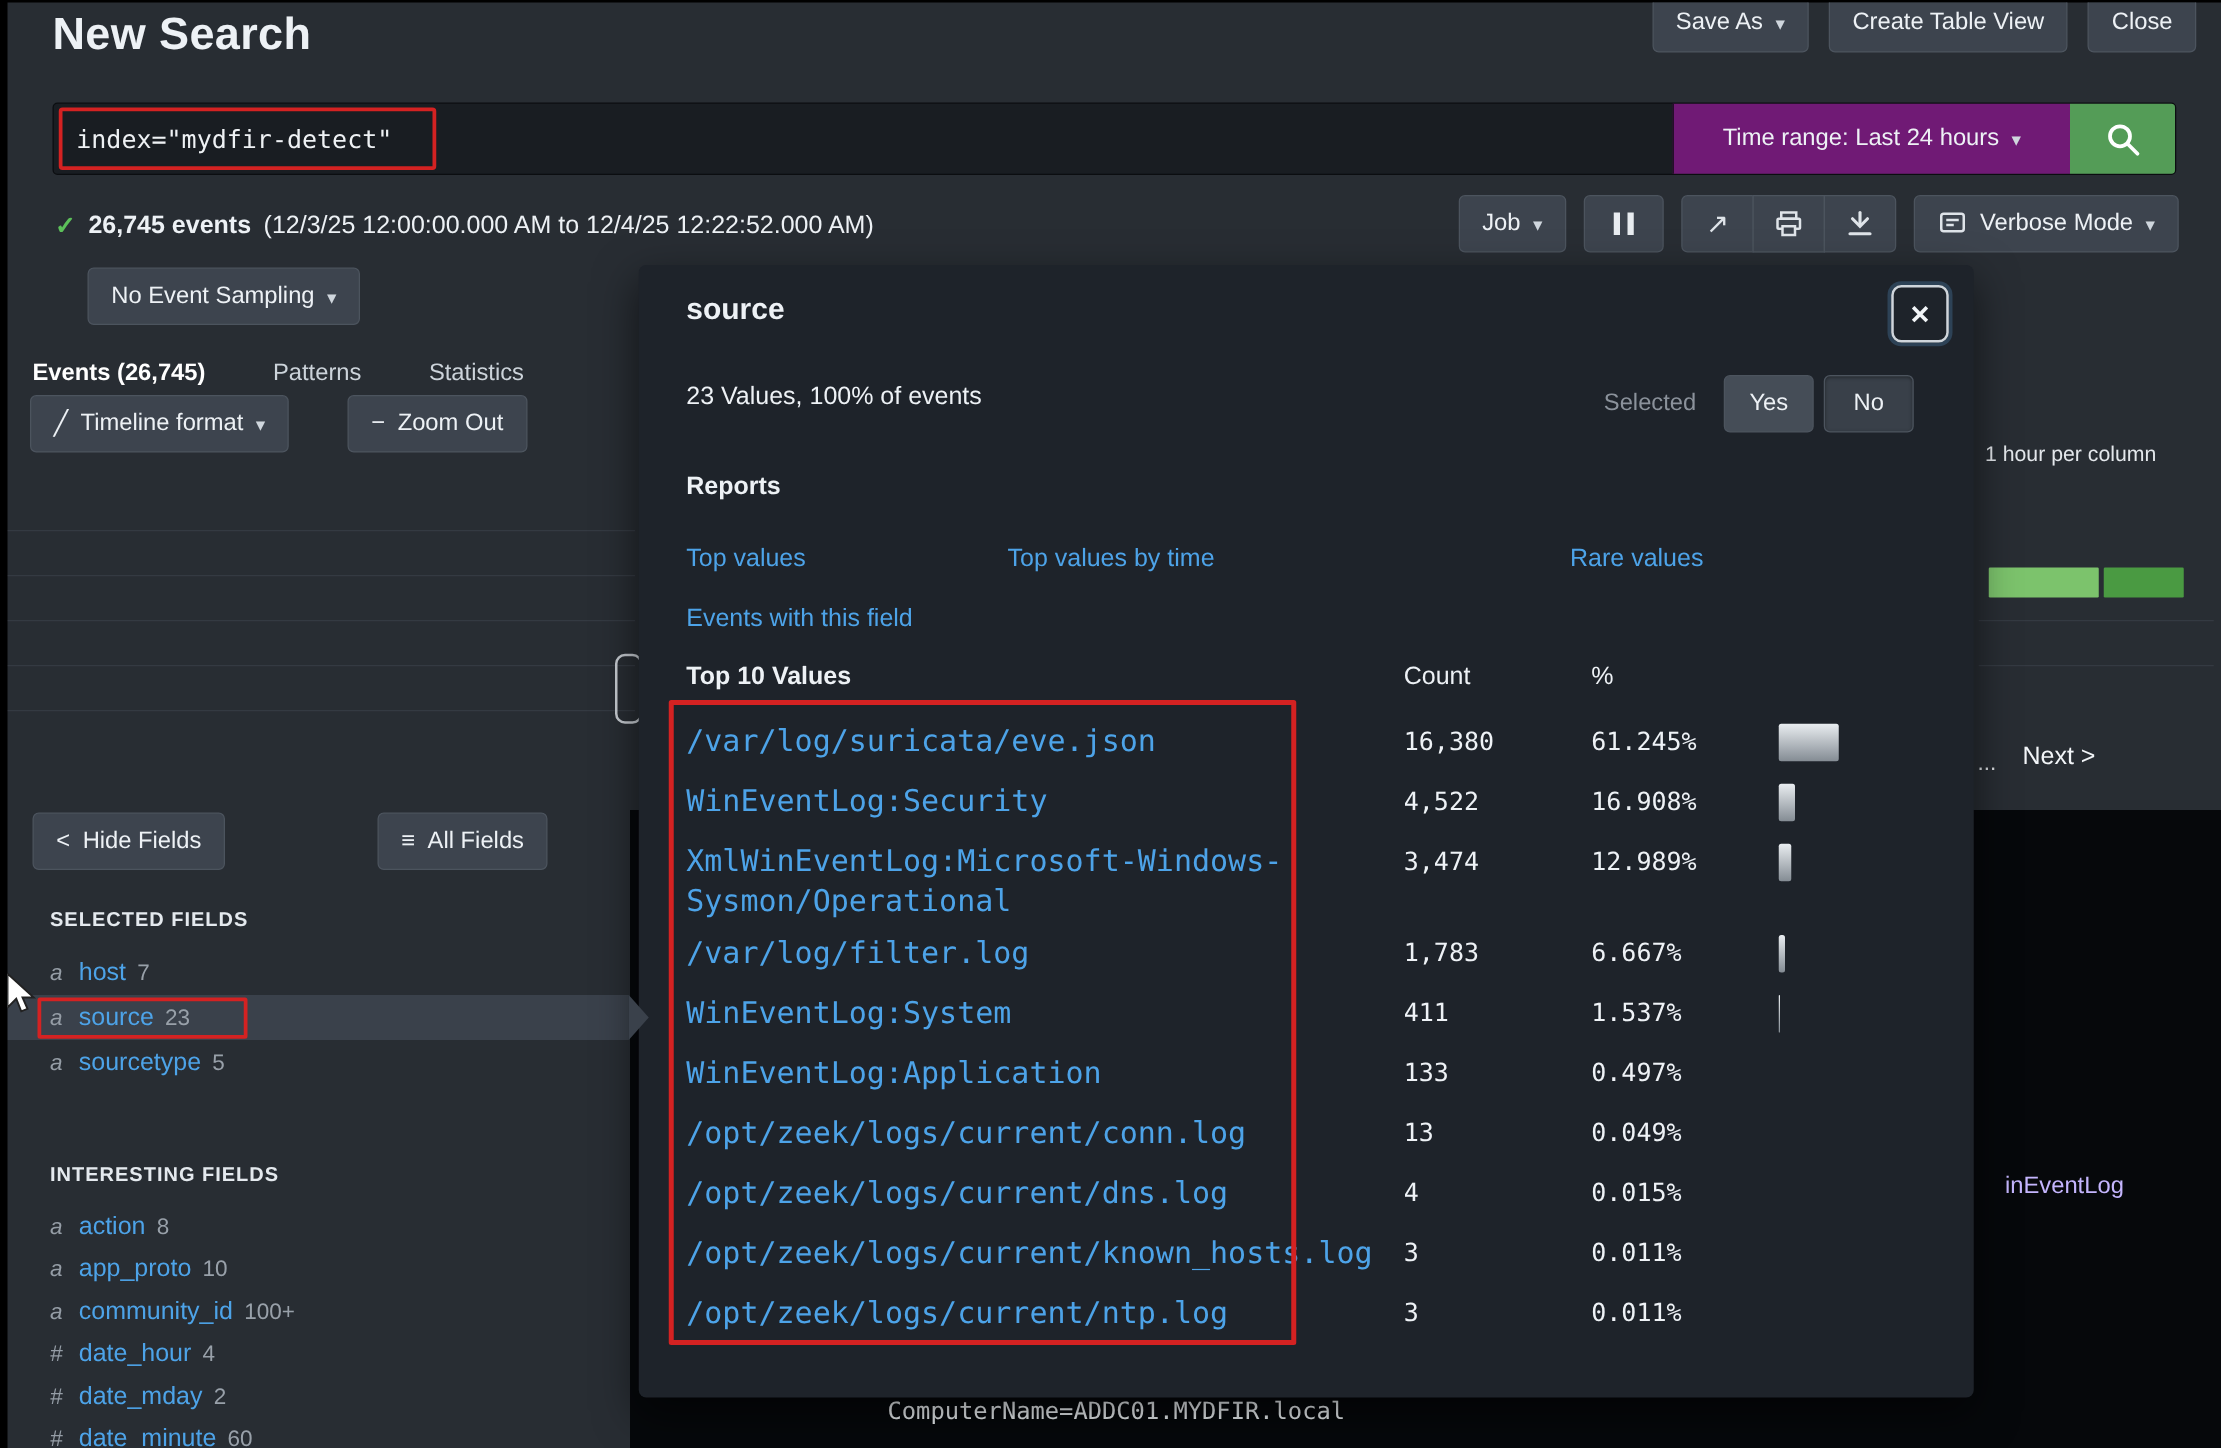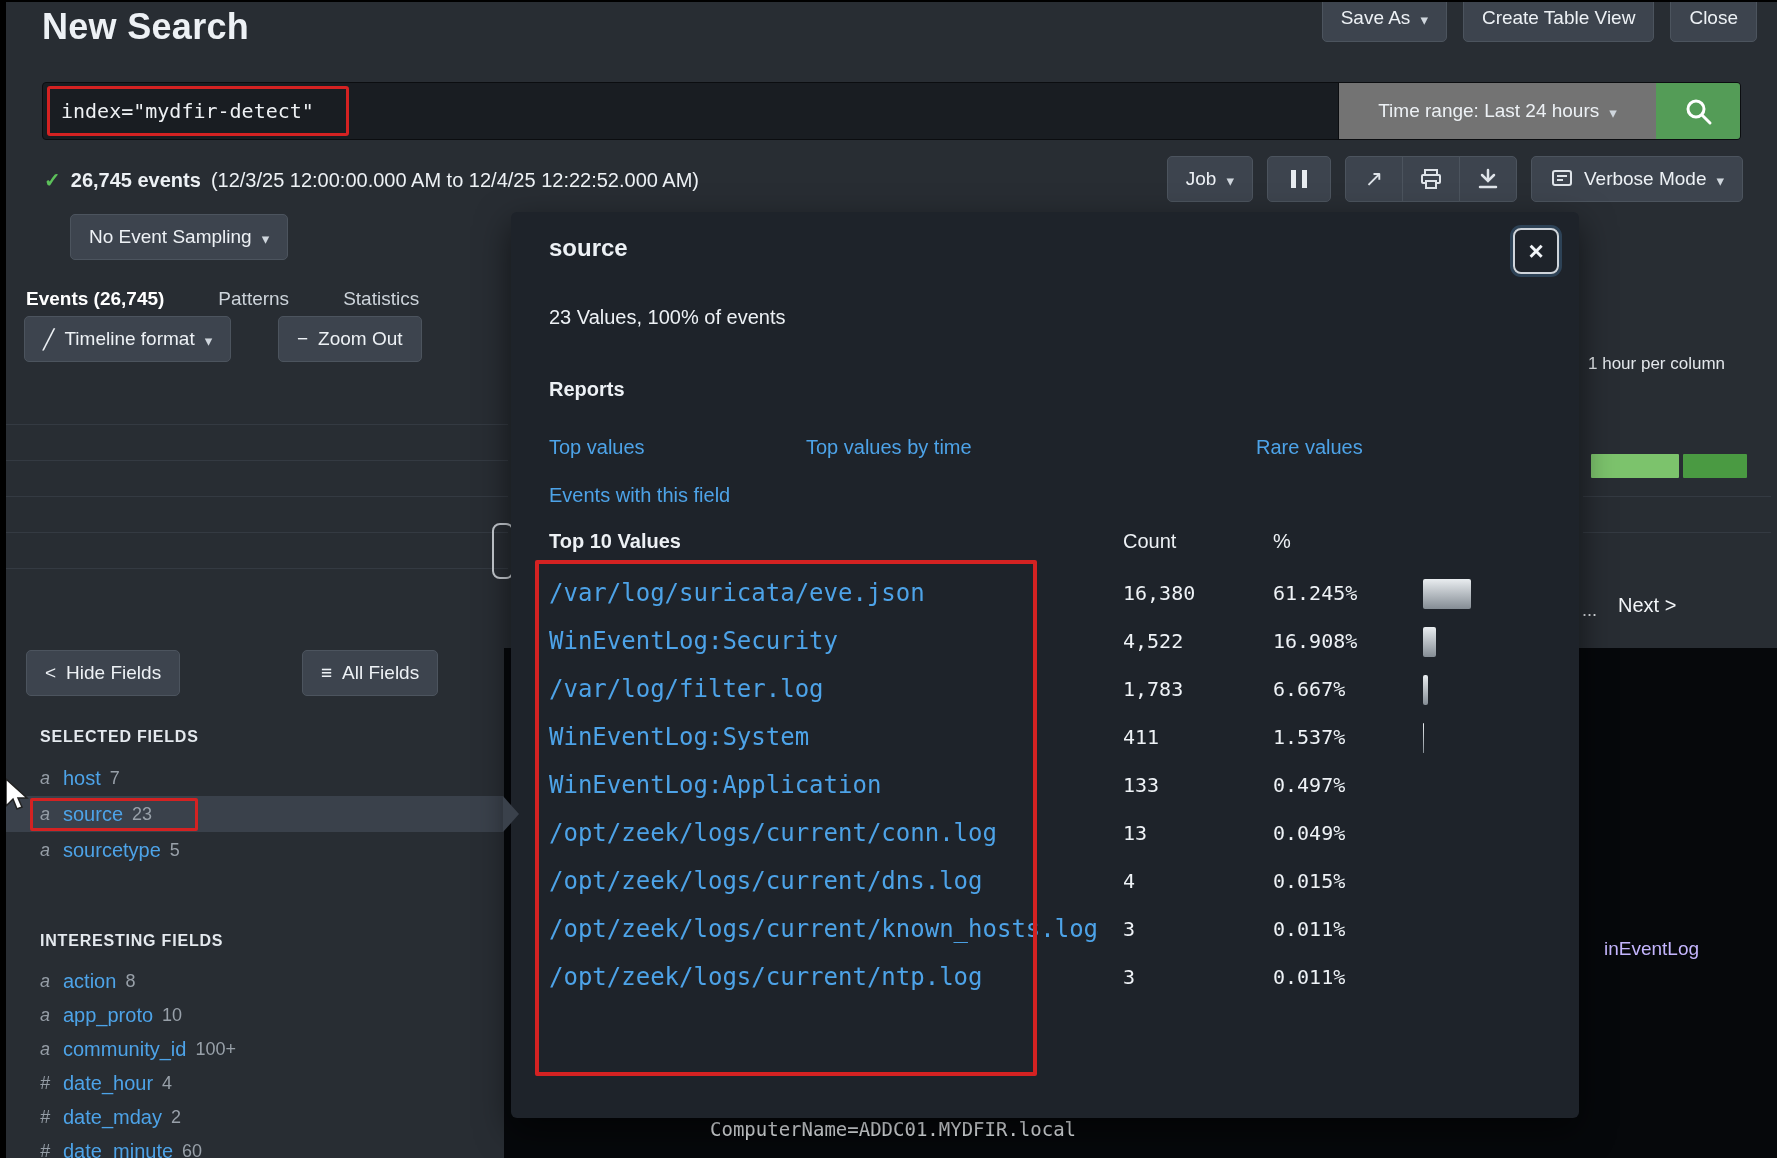--- a/index.html
+++ b/index.html
@@ -16,21 +16,21 @@
   .page-title{left:36px;top:4px;font-size:36px;font-weight:bold;letter-spacing:.3px;}
   .top-actions{right:26px;top:-8px;display:flex;gap:16px;}
   .top-actions .btn{height:48px;}
 
   
   .search-bar{left:36px;top:80px;width:1699px;height:58px;display:flex;background:#191d22;
               border:1px solid #0b0d10;border-radius:4px;}
   .query{flex:1;display:flex;align-items:center;position:relative;font-size:20px;color:#eef1f4;}
   .query-text{margin-left:18px;position:relative;z-index:2;}
   .query-annotation{position:absolute;left:4px;top:3px;width:302px;height:50px;border:3px solid #d42222;border-radius:3px;z-index:1;}
-  .time-range{width:318px;border-left:1px solid #0b0d10;background:#737373;display:flex;align-items:center;justify-content:center;gap:10px;font-size:19px;}
+  .time-range{width:318px;border-left:1px solid #0b0d10;background:#701a75;display:flex;align-items:center;justify-content:center;gap:10px;font-size:19px;}
   .search-go{width:84px;background:#549c57;border-radius:0 3px 3px 0;display:flex;align-items:center;justify-content:center;}
 
   
   .results-left{left:38px;top:166px;font-size:20px;display:flex;align-items:center;gap:10px;}
   .check{color:#5cc05a;font-weight:bold;font-size:20px;}
   .results-bold{font-weight:bold;}
   .results-actions{right:40px;top:154px;display:flex;align-items:center;gap:14px;}
   .pause-btn{width:64px;gap:6px;}
   .pause-bar{display:inline-block;width:5px;height:18px;background:#e8ecf0;}
   .icon-seg{display:flex;}
@@ -298,20 +298,27 @@
     </div>
   <div class="abs source-arrow"></div>
   <div class="abs field-annotation"></div>
 
   <div class="abs popup">
     <div class="abs popup-title">source</div>
     <div class="abs popup-close">
       <span>×</span>
     </div>
     <div class="abs popup-summary">23 Values, 100% of events</div>
+    <div class="abs selected-group">
+      <span class="selected-label">Selected</span>
+      <span class="toggle-pair">
+        <span class="btn toggle-btn toggle-yes">Yes</span>
+        <span class="btn toggle-btn toggle-no">No</span>
+      </span>
+    </div>
     <div class="abs reports-heading">Reports</div>
     <div class="abs plink link1">Top values</div>
     <div class="abs plink link2">Top values by time</div>
     <div class="abs plink link3">Rare values</div>
     <div class="abs plink link4">Events with this field</div>
     <div class="abs tv-head">
       <span class="th-name">Top 10 Values</span>
       <span class="th-count">Count</span>
       <span class="th-pct">%</span>
     </div>
@@ -322,20 +329,26 @@
           <span class="tv-pct mono">61.245%</span>
           <span class="tv-bar" style="width: 48px;"></span>
         </div>
         <div class="tv-row">
           <span class="tv-value mono">WinEventLog:Security</span>
           <span class="tv-count mono">4,522</span>
           <span class="tv-pct mono">16.908%</span>
           <span class="tv-bar" style="width: 13px;"></span>
         </div>
         <div class="tv-row">
+          <span class="tv-value mono">XmlWinEventLog:Microsoft-Windows-Sysmon/Operational</span>
+          <span class="tv-count mono">3,474</span>
+          <span class="tv-pct mono">12.989%</span>
+          <span class="tv-bar" style="width: 10px;"></span>
+        </div>
+        <div class="tv-row">
           <span class="tv-value mono">/var/log/filter.log</span>
           <span class="tv-count mono">1,783</span>
           <span class="tv-pct mono">6.667%</span>
           <span class="tv-bar" style="width: 5px;"></span>
         </div>
         <div class="tv-row">
           <span class="tv-value mono">WinEventLog:System</span>
           <span class="tv-count mono">411</span>
           <span class="tv-pct mono">1.537%</span>
           <span class="tv-bar" style="width: 1px;"></span>

